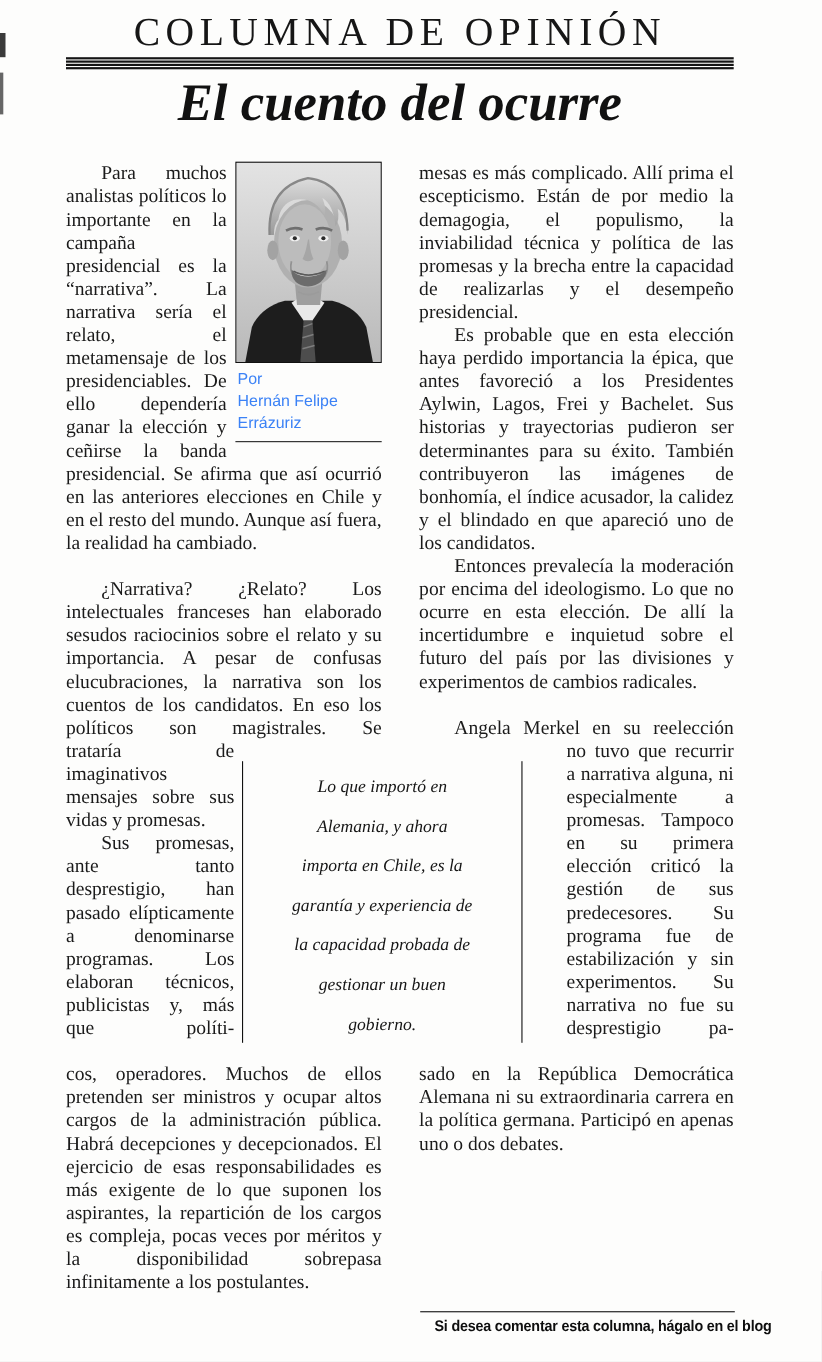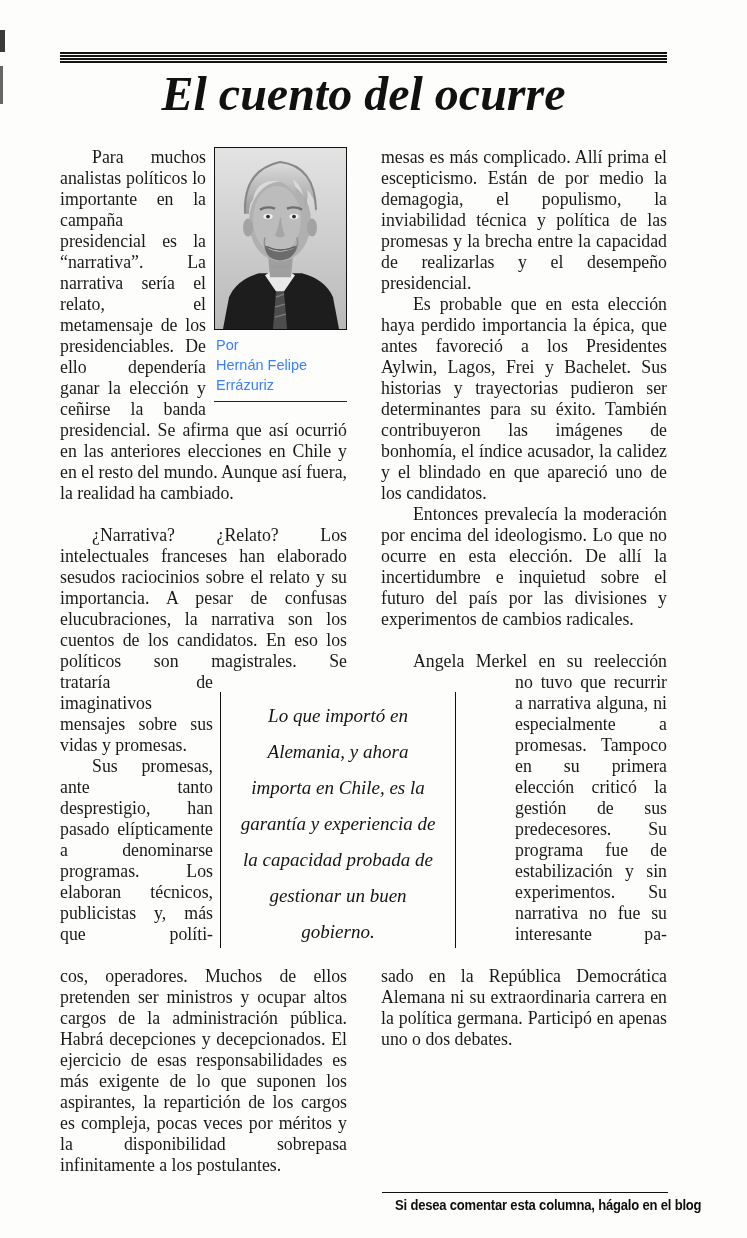--- a/index.html
+++ b/index.html
@@ -52,24 +52,24 @@
   .b2 { min-height:147px; }
   .b4 { min-height:231px; }
   .r1 { min-height:147px; }
   .r2 { min-height:210px; }
   .r3 { min-height:147px; }
   .r4a { height:21px; overflow:hidden; }
   .narrow-right { width:152px; margin-left:134px; height:294px; overflow:visible; }
   .r4c { min-height:84px; }
 
   .pull-quote {
-    position:absolute; left:160px; top:545px; width:236px; height:256px;
+    position:absolute; left:160px; top:545px; width:255px; height:256px;
     border-left:1.6px solid #111; border-right:1.6px solid #111;
     padding:6px 13px 0 13px;
-    font-style:italic; font-size:19px; line-height:36px;
+    font-style:italic; font-size:16px; line-height:36px;
     text-align:center; text-align-last:center; white-space:pre-line; color:#151515;
   }
 
   .footer {
     position:absolute; left:382px; top:1192px; width:286px;
     border-top:1.6px solid #111; padding-top:4px;
   }
   .footer-text {
     font-family:"Liberation Sans", sans-serif; font-weight:bold;
     font-size:14px; letter-spacing:-0.2px; white-space:nowrap;
@@ -78,20 +78,21 @@
   }
 </style>
 </head>
 <body>
 
 <div class="page">
 
   <div class="artifact a1"></div>
   <div class="artifact a2"></div>
 
+  <div class="kicker">COLUMNA DE OPINIÓN</div>
 
   <div class="quad-rule">
     <div></div>
       <div></div>
       <div></div>
       <div></div>
   </div>
 
   <h1 class="article-title">El cuento del ocurre</h1>
 
@@ -189,21 +190,21 @@
       <div class="blk r2">
         <p class="indent">Es probable que en esta elección haya perdido importancia la épica, que antes favoreció a los Presidentes Aylwin, Lagos, Frei y Bachelet. Sus historias y trayectorias pudieron ser determinantes para su éxito. También contribuyeron las imágenes de bonhomía, el índice acusador, la calidez y el blindado en que apareció uno de los candidatos.</p>
       </div>
       <div class="blk r3">
         <p class="indent">Entonces prevalecía la moderación por encima del ideologismo. Lo que no ocurre en esta elección. De allí la incertidumbre e inquietud sobre el futuro del país por las divisiones y experimentos de cambios radicales.</p>
       </div>
       <div class="blk r4a">
         <p class="indent jlast">Angela Merkel en su reelección</p>
       </div>
       <div class="blk narrow-right">
-        <p class="jlast">no tuvo que recurrir a narrativa alguna, ni especialmente a promesas. Tampoco en su primera elección criticó la gestión de sus predecesores. Su programa fue de estabilización y sin experimentos. Su narrativa no fue su interesante pa-</p>
+        <p class="jlast">no tuvo que recurrir a narrativa alguna, ni especialmente a promesas. Tampoco en su primera elección criticó la gestión de sus predecesores. Su programa fue de estabilización y sin experimentos. Su narrativa no fue su desprestigio pa-</p>
       </div>
       <div class="blk r4c">
         <p>sado en la República Democrática Alemana ni su extraordinaria carrera en la política germana. Participó en apenas uno o dos debates.</p>
       </div>
     </div>
   </div>
 
   <div class="footer">
     <div class="footer-text">Si desea comentar esta columna, hágalo en el blog</div>
   </div>

